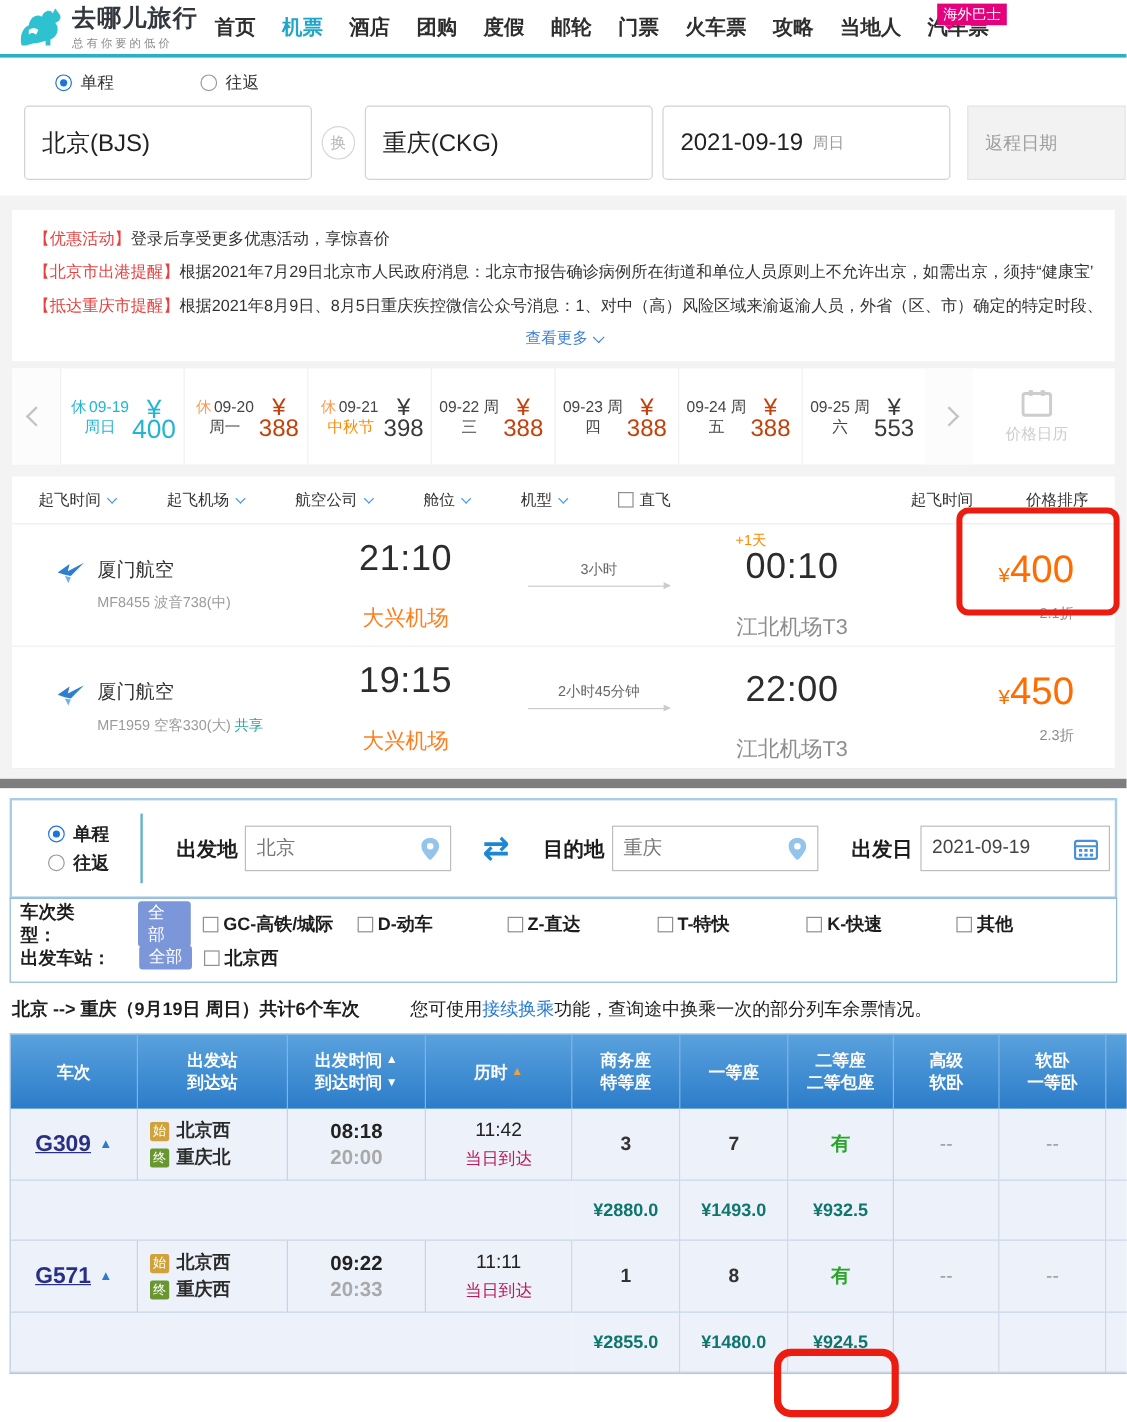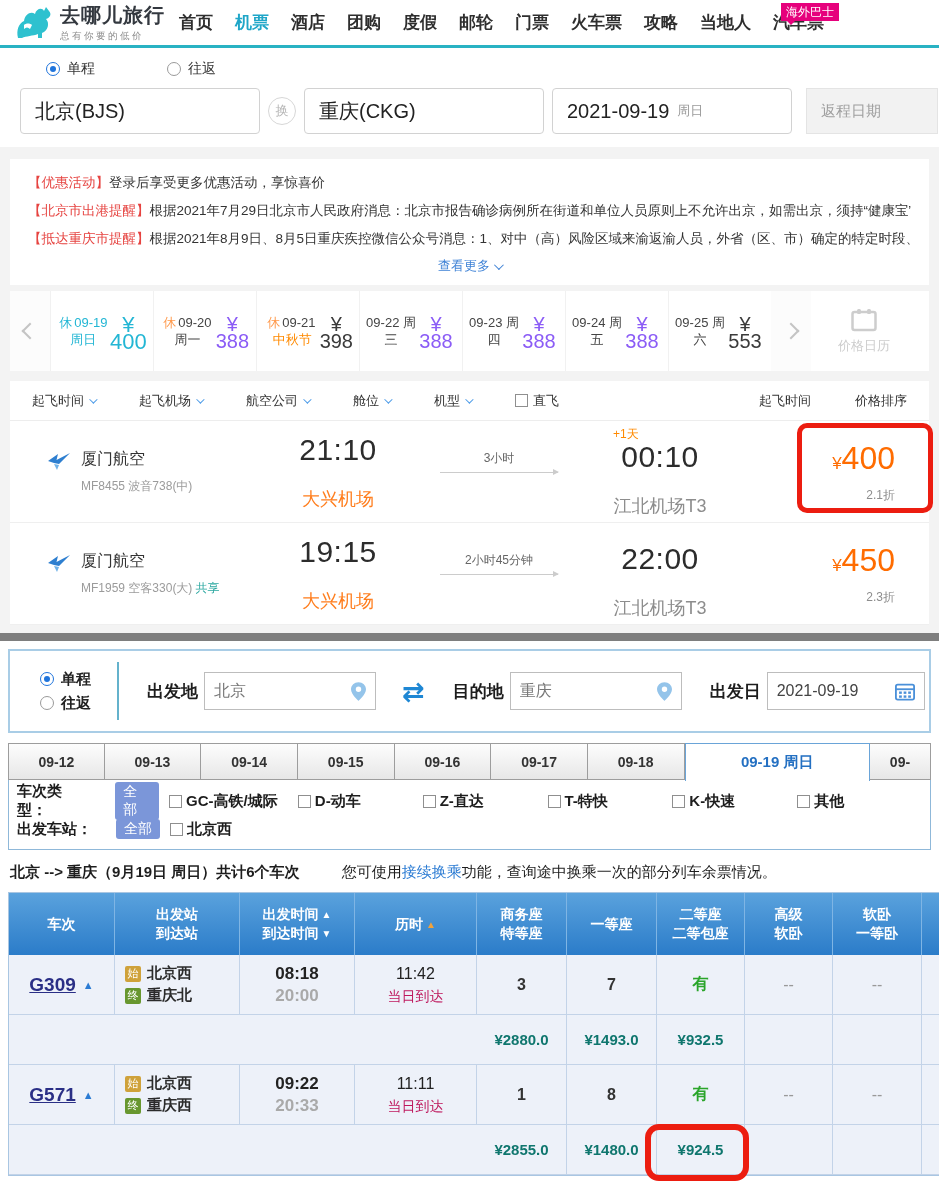--- a/index.html
+++ b/index.html
@@ -20,21 +20,21 @@
   .promo-badge::after{content:"";position:absolute;left:6px;bottom:-4px;border:4px solid transparent;border-top-color:#e6017c;border-bottom:none}
 
   
   .fsearch{padding:10px 0 13px 20px;background:#fff}
   .fradios{display:flex;margin:2px 0 10px 26px}
   .fradio{display:flex;align-items:center;font-size:14px;color:#333;margin-right:72px;cursor:pointer}
   .rdot{width:14px;height:14px;border-radius:50%;border:1px solid #9a9a9a;margin-right:7px;position:relative;background:#fff;flex:none}
   .rdot.on{border-color:#1f74dc}
   .rdot.on::after{content:"";position:absolute;left:3px;top:3px;width:6px;height:6px;border-radius:50%;background:#1f74dc}
   .finputs{display:flex;align-items:center}
-  .finp{height:46px;border:1px solid #d2d2d2;border-radius:4px;display:flex;align-items:center;padding:0 14px;font-size:20px;color:#222;background:#fff}
+  .finp{height:62px;border:1px solid #d2d2d2;border-radius:4px;display:flex;align-items:center;padding:0 14px;font-size:20px;color:#222;background:#fff}
   .finp.city{width:240px}
   .swap-circle{width:28px;height:28px;border-radius:50%;border:1px solid #d7d7d7;color:#b5b5b5;font-size:13px;display:flex;align-items:center;justify-content:center;margin:0 8px;cursor:pointer;flex:none}
   .finp.date{width:240px;margin-left:8px}
   .wk{font-size:13px;color:#9a9a9a;margin-left:8px}
   .finp.ret{width:132px;margin-left:14px;background:#f2f2f2;border-color:#e4e4e4;color:#9e9e9e;font-size:15px;border-radius:0}
 
   
   .grayzone{background:#f3f3f3;padding:12px 10px 8px}
   .notice-card{background:#fff;padding:10px 18px 4px}
   .nline{font-size:13.5px;line-height:28px;color:#333;white-space:nowrap;overflow:hidden}
@@ -43,21 +43,21 @@
   .chev-dn{display:inline-block;width:7px;height:7px;border-right:1.5px solid #4083d6;border-bottom:1.5px solid #4083d6;transform:rotate(45deg) translateY(-2px);margin-left:4px}
 
   .date-card{background:#fff;margin-top:6px;height:80px;display:flex;align-items:stretch}
   .strip-arrow{width:40px;display:flex;align-items:center;justify-content:center;background:#fcfcfc;cursor:pointer}
   .chev-l{width:12px;height:12px;border-left:2px solid #c4c4c4;border-bottom:2px solid #c4c4c4;transform:rotate(45deg)}
   .chev-r{width:12px;height:12px;border-right:2px solid #c4c4c4;border-top:2px solid #c4c4c4;transform:rotate(45deg)}
   .dtab{width:103px;border-left:1px solid #f1f1f1;display:flex;align-items:center;justify-content:center;text-align:center;font-size:13px;color:#444;cursor:pointer;line-height:17px;padding:0 6px}
   .dtab .pfx{color:#ff9a4d;margin-right:2px}
   .dtab .fest{color:#ff8a00;margin-left:2px}
   .dtab .dprice{font-size:20px;color:#3b3b3b;margin-top:3px}
-  .dtab.orange .dprice{color:#8b5cf6}
+  .dtab.orange .dprice{color:#c2410c}
   .dtab.sel{color:#23b6d4}
   .dtab.sel .pfx,.dtab.sel .dprice{color:#23b6d4}
   .dtab.sel .dprice{font-size:22px}
   .pcal{width:94px;margin-left:6px;display:flex;flex-direction:column;align-items:center;justify-content:center;color:#cdcdcd;font-size:13px;cursor:pointer}
   .pcal svg{margin-bottom:5px}
 
   
   .list-card{background:#fff;margin-top:10px}
   .filter-row{height:40px;display:flex;align-items:center;padding:0 22px;border-bottom:1px solid #ededed;font-size:13px;color:#333}
   .fitem{display:flex;align-items:center;margin-right:44px;cursor:pointer;white-space:nowrap}
@@ -404,31 +404,20 @@
               <rect x="9.5" y="10" width="3" height="2.6" fill="#4a90d9"></rect>
               <rect x="14.5" y="10" width="3" height="2.6" fill="#4a90d9"></rect>
             <rect x="4.5" y="14.3" width="3" height="2.6" fill="#4a90d9"></rect>
               <rect x="9.5" y="14.3" width="3" height="2.6" fill="#4a90d9"></rect>
               <rect x="14.5" y="14.3" width="3" height="2.6" fill="#4a90d9"></rect>
           </svg>
         </div>
       </div>
     </div>
 
-    <div class="ttabs">
-      <div class="ttab first">09-12</div>
-      <div class="ttab">09-13</div>
-      <div class="ttab">09-14</div>
-      <div class="ttab">09-15</div>
-      <div class="ttab">09-16</div>
-      <div class="ttab">09-17</div>
-      <div class="ttab">09-18</div>
-      <div class="ttab sel">09-19 周日</div>
-      <div class="ttab part">09-</div>
-    </div>
 
     <div class="tfilter">
       <div class="frow">
         <span>车次类型：</span>
         <span class="allbtn">全部</span>
         <span class="ckitem" style="width:130px">
             <span class="cb"></span>
             <span>GC-高铁/城际</span>
           </span>
         <span class="ckitem">

